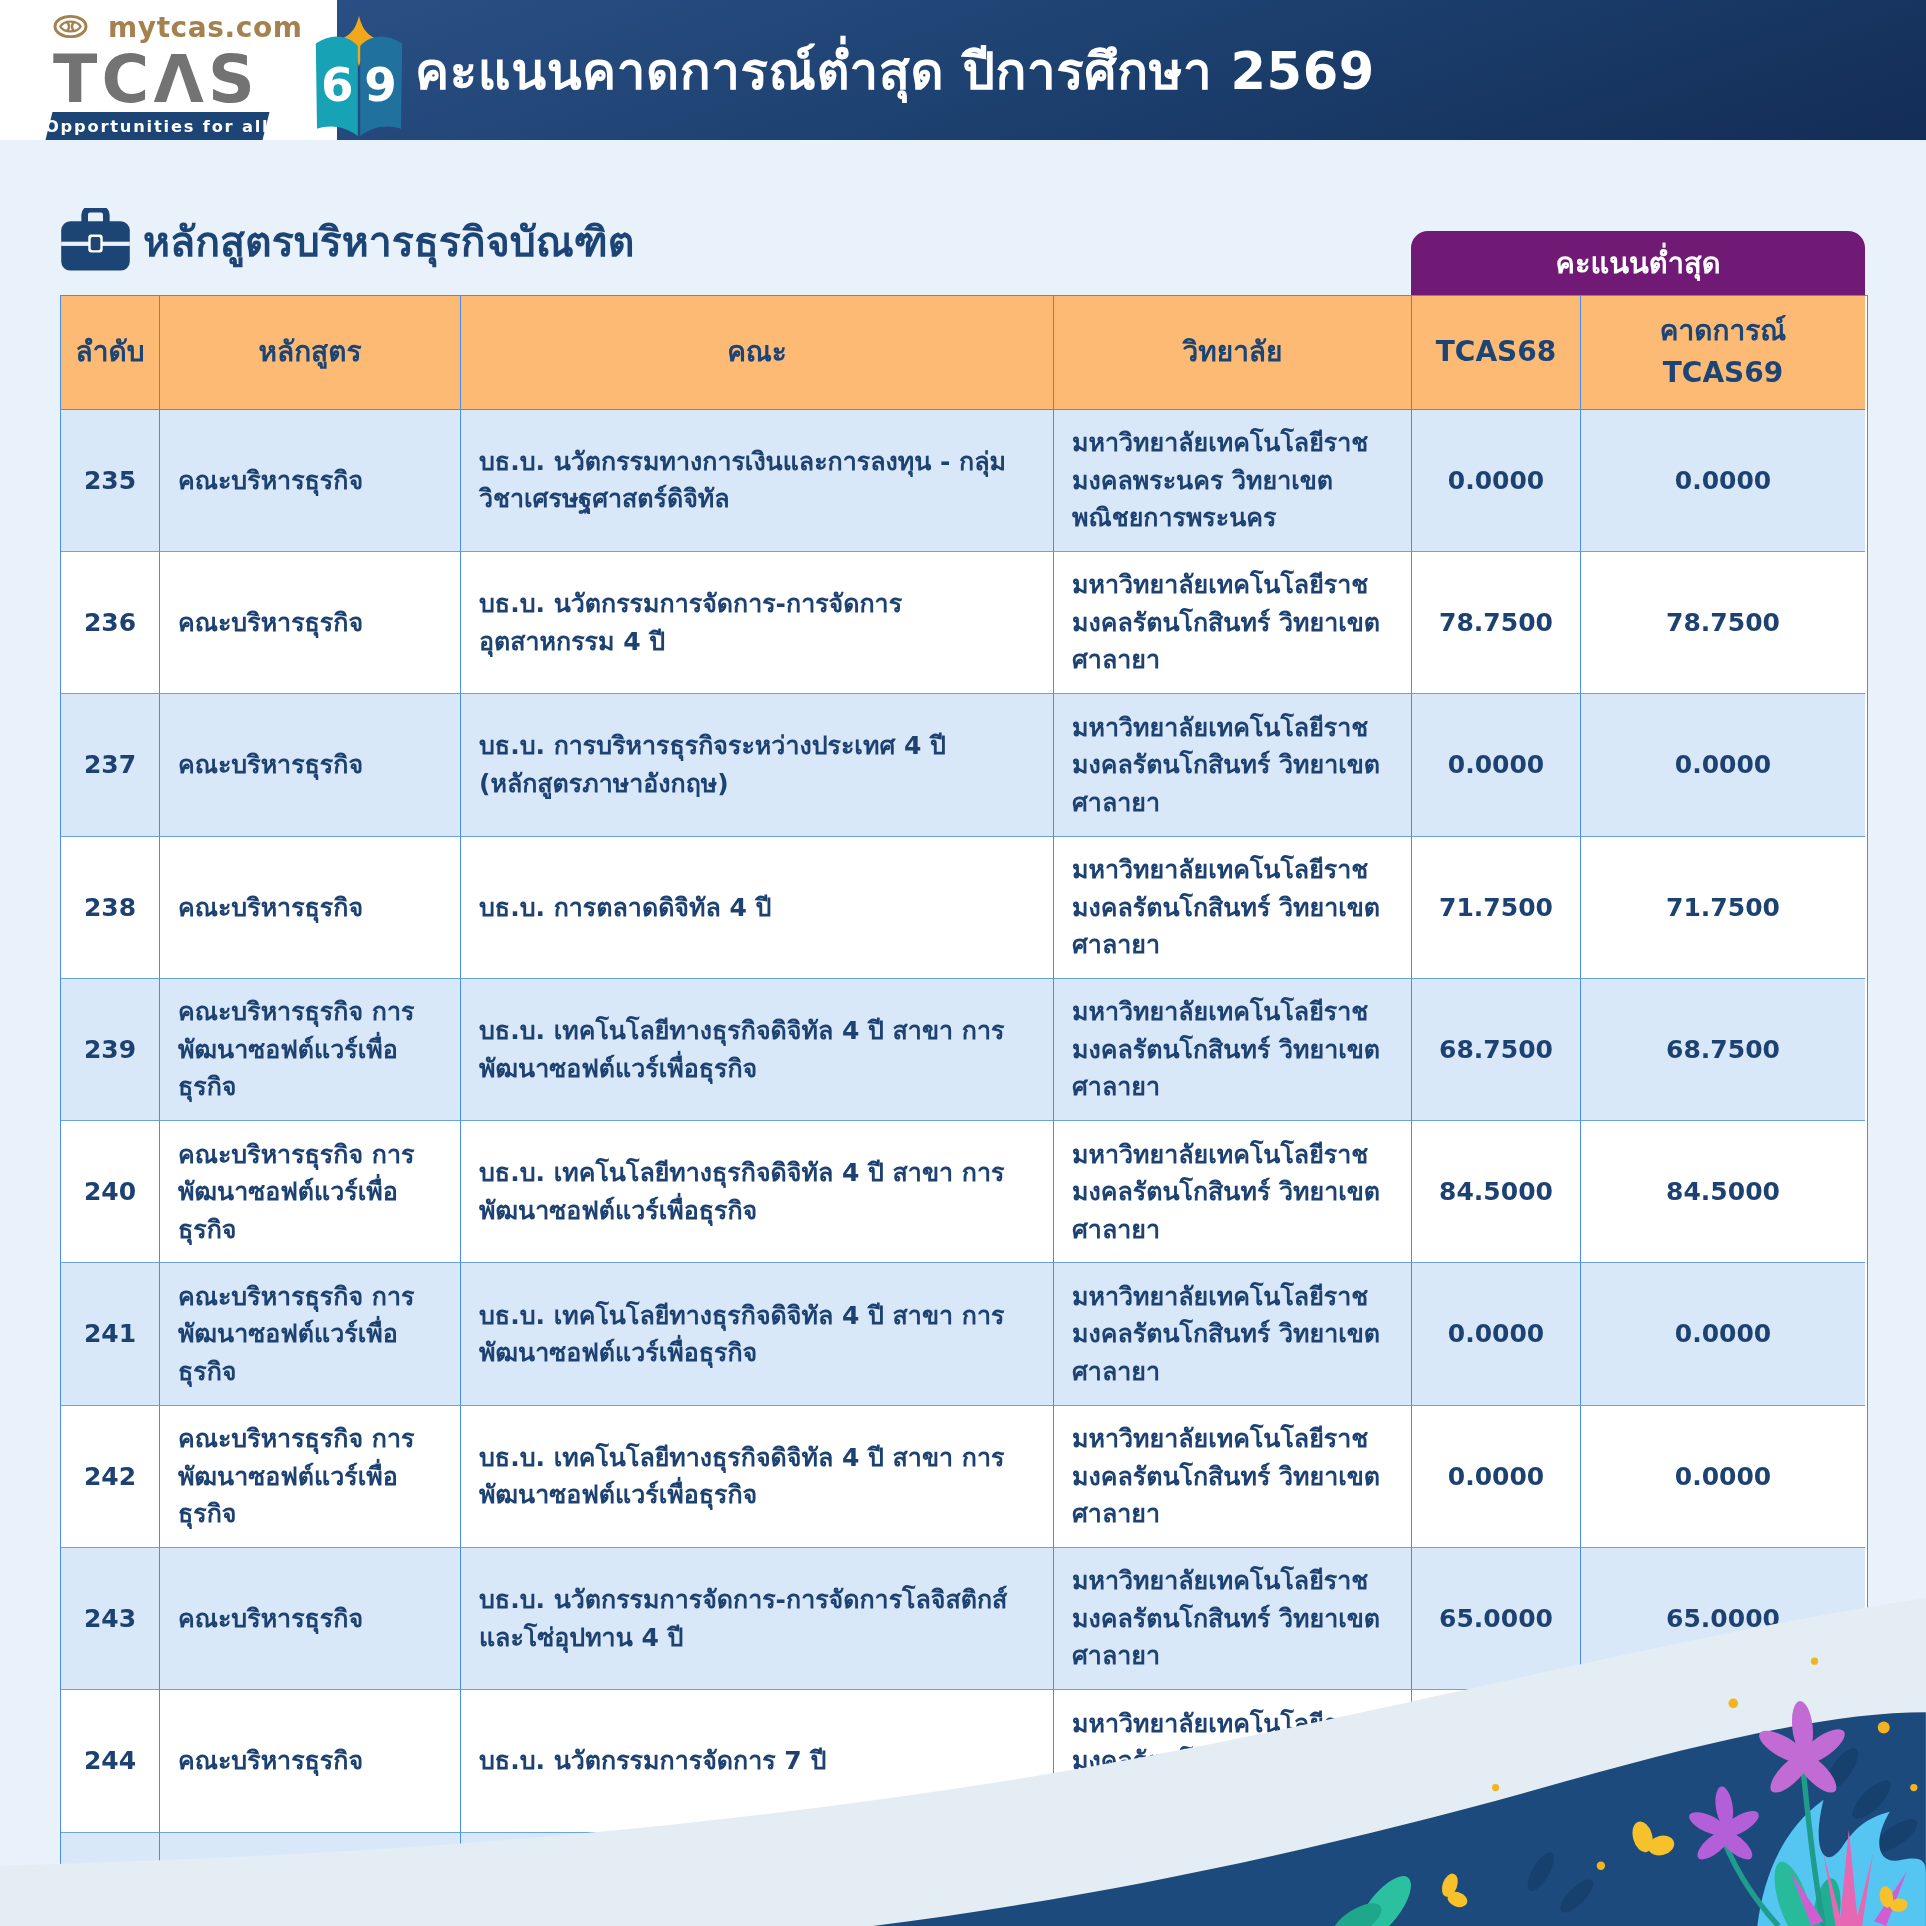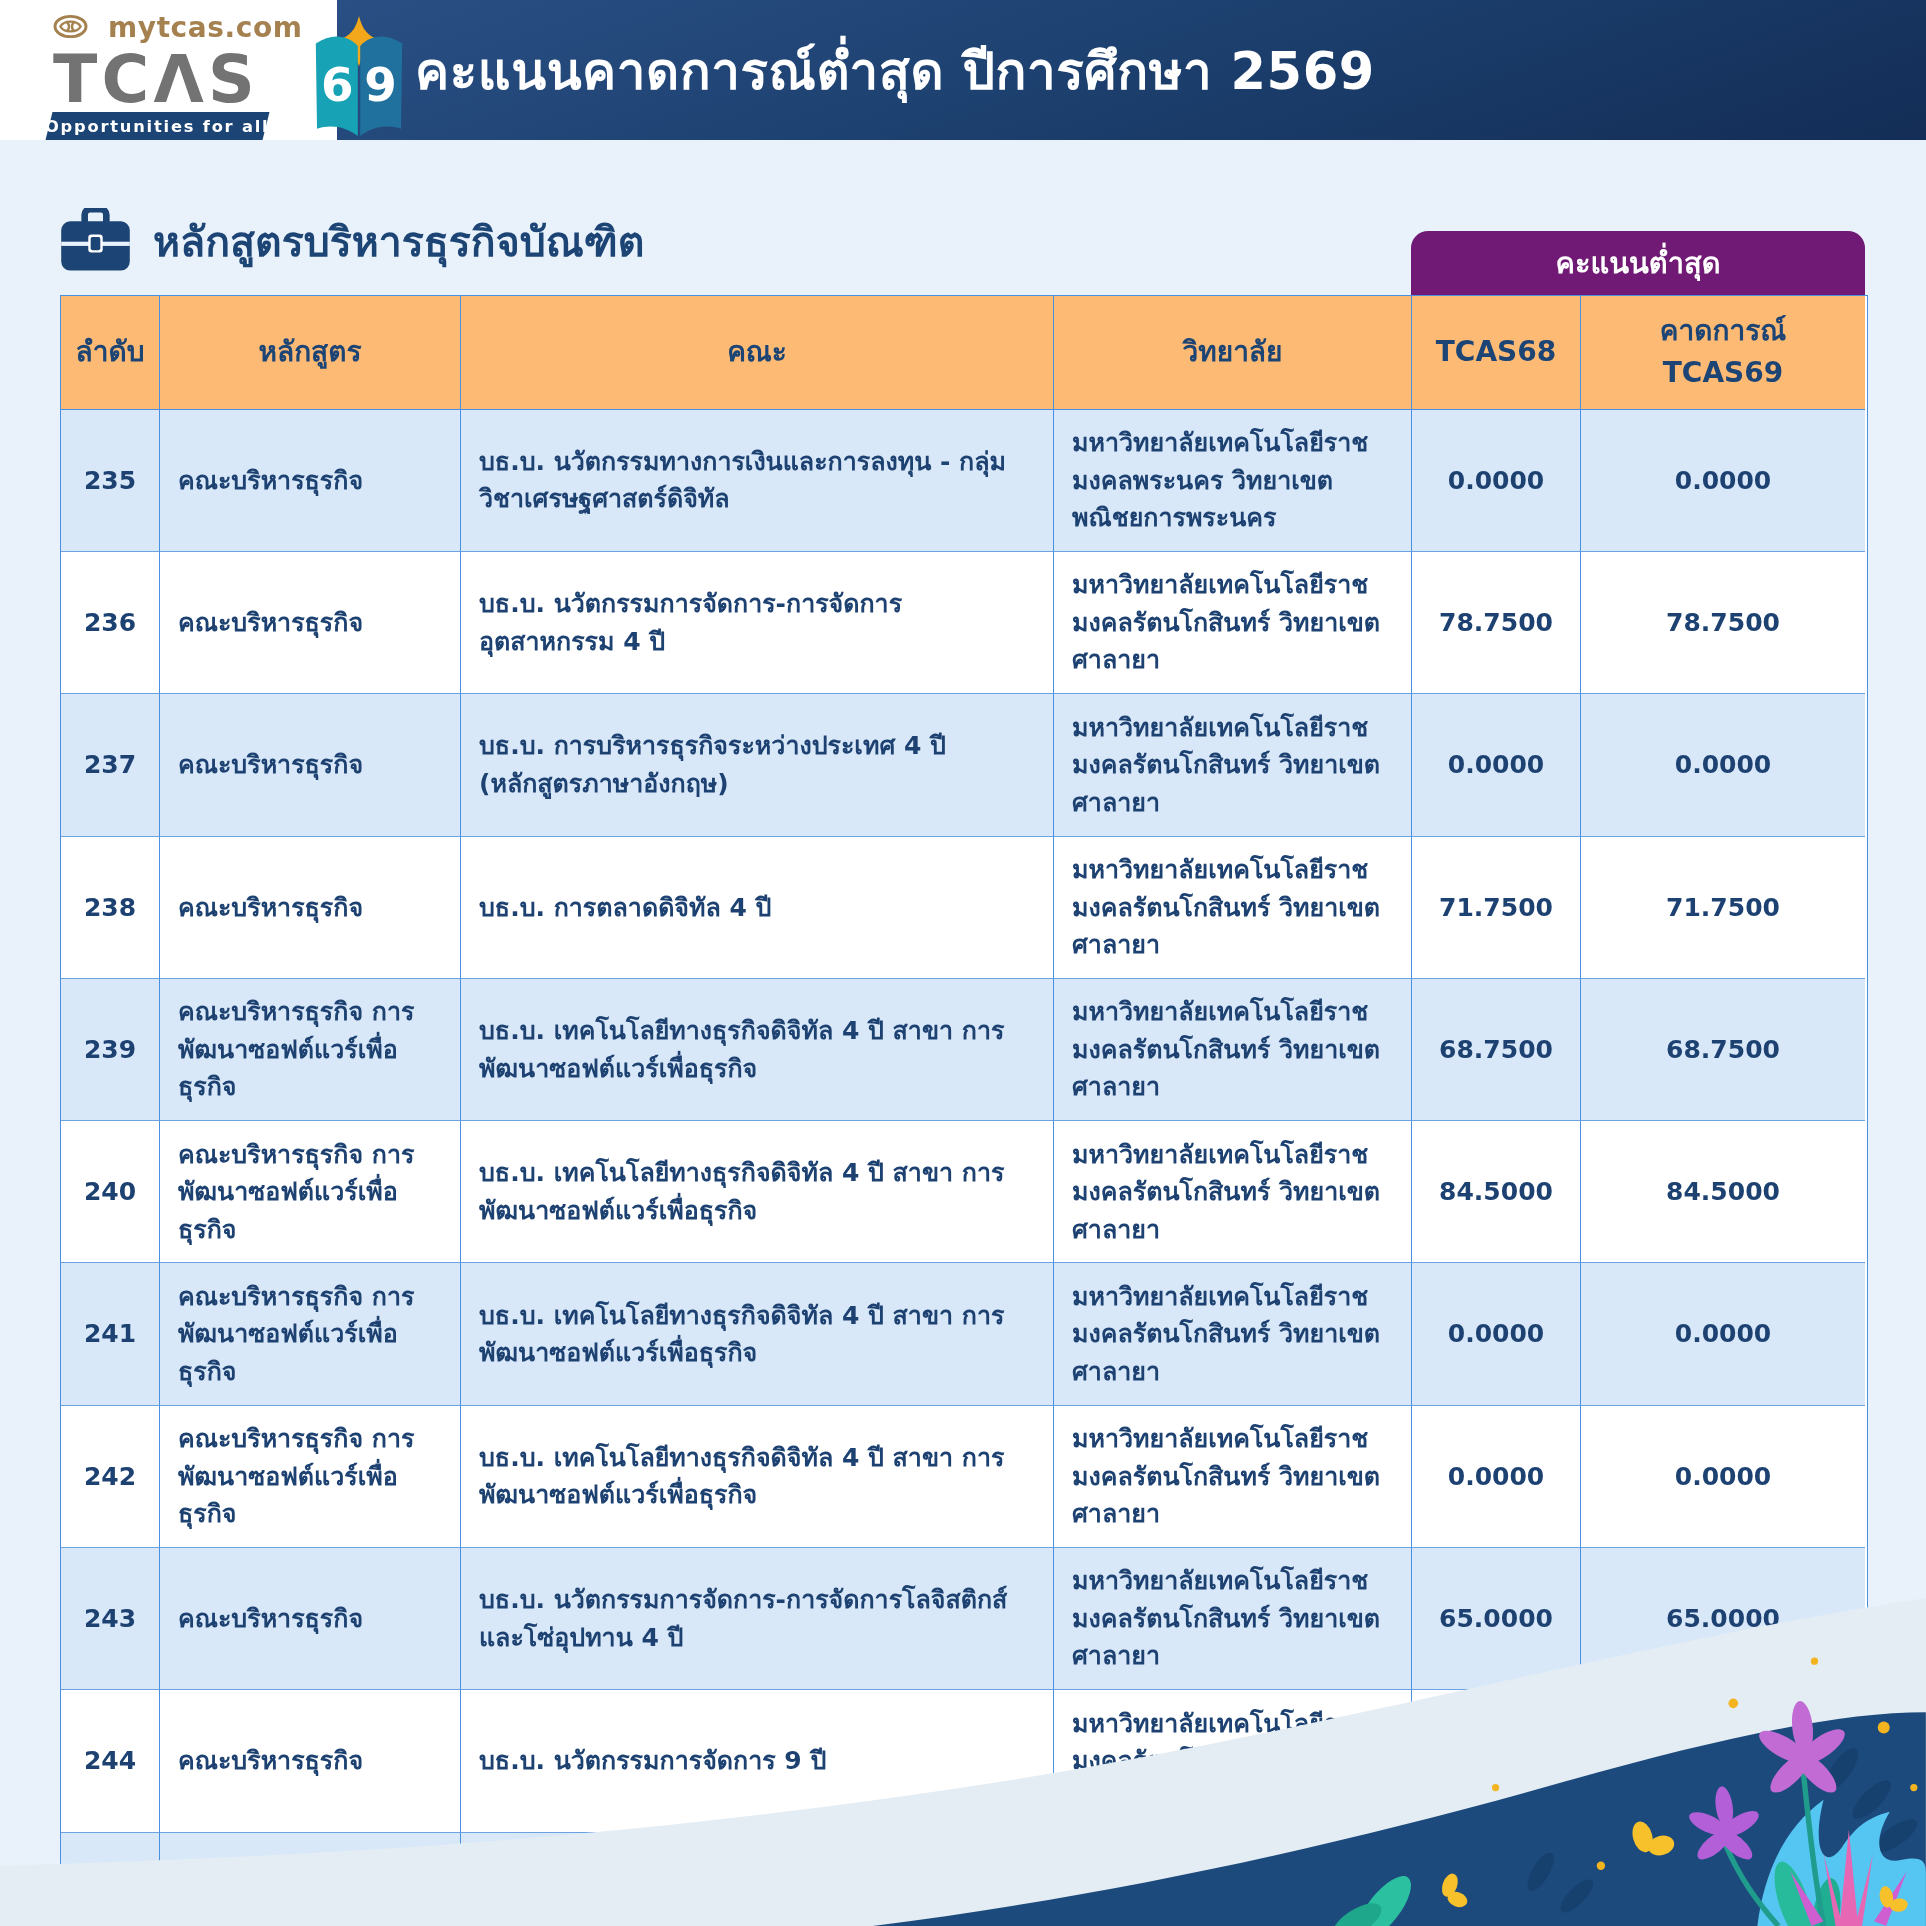--- a/index.html
+++ b/index.html
@@ -22,21 +22,21 @@
   .logo-top .site{font-size:28px;font-weight:700;color:#a5814f;letter-spacing:0.6px;}
   .logo-word{font-size:65px;font-weight:900;color:#737373;letter-spacing:4.2px;line-height:1;margin-top:3.6px;position:relative;}
   .logo-accent{position:absolute;left:89px;top:40px;}
   .tagline{
     position:absolute;left:-3.6px;top:101px;width:217px;height:28px;background:#1c4474;
     transform:skewX(-14deg);display:flex;align-items:center;justify-content:center;
   }
   .tagline span{transform:skewX(14deg);color:#fff;font-size:16.3px;font-weight:600;letter-spacing:1.8px;white-space:nowrap;}
   .book69{position:absolute;left:258px;top:4.8px;}
   
-  .section-row{position:absolute;left:60px;top:208px;display:flex;align-items:center;gap:22px;}
+  .section-row{position:absolute;left:60px;top:208px;display:flex;align-items:center;gap:12px;}
   .section-row .s-title{font-size:41px;font-weight:800;color:#1c4474;}
   
   .score-badge{
     position:absolute;left:1411px;top:231px;width:454px;height:64px;
     background:#701a75;border-radius:17px 17px 0 0;
     display:flex;align-items:center;justify-content:center;
     color:#fff;font-size:29px;font-weight:800;
   }
   
   .flow{position:absolute;left:60px;top:295px;width:1806px;}
@@ -201,21 +201,21 @@
           <div class="c-center">243</div>
           <div>คณะบริหารธุรกิจ</div>
           <div>บธ.บ. นวัตกรรมการจัดการ-การจัดการโลจิสติกส์และโซ่อุปทาน 4 ปี</div>
           <div>มหาวิทยาลัยเทคโนโลยีราชมงคลรัตนโกสินทร์ วิทยาเขตศาลายา</div>
           <div class="c-num">65.0000</div>
           <div class="c-num">65.0000</div>
         </div>
         <div class="tr body">
           <div class="c-center">244</div>
           <div>คณะบริหารธุรกิจ</div>
-          <div>บธ.บ. นวัตกรรมการจัดการ 9 ปี</div>
+          <div>บธ.บ. นวัตกรรมการจัดการ 7 ปี</div>
           <div>มหาวิทยาลัยเทคโนโลยีราชมงคลรัตนโกสินทร์ วิทยาเขตวังไกลกังวล</div>
           <div class="c-num">0.0000</div>
           <div class="c-num">0.0000</div>
         </div>
         <div class="tr body alt">
           <div class="c-center">245</div>
           <div>คณะบริหารธุรกิจ</div>
           <div>บธ.บ. ภาษาอังกฤษธุรกิจ 4 ปี</div>
           <div>มหาวิทยาลัยเทคโนโลยีราชมงคลรัตนโกสินทร์ วิทยาเขตวังไกลกังวล</div>
           <div class="c-num">0.0000</div>

